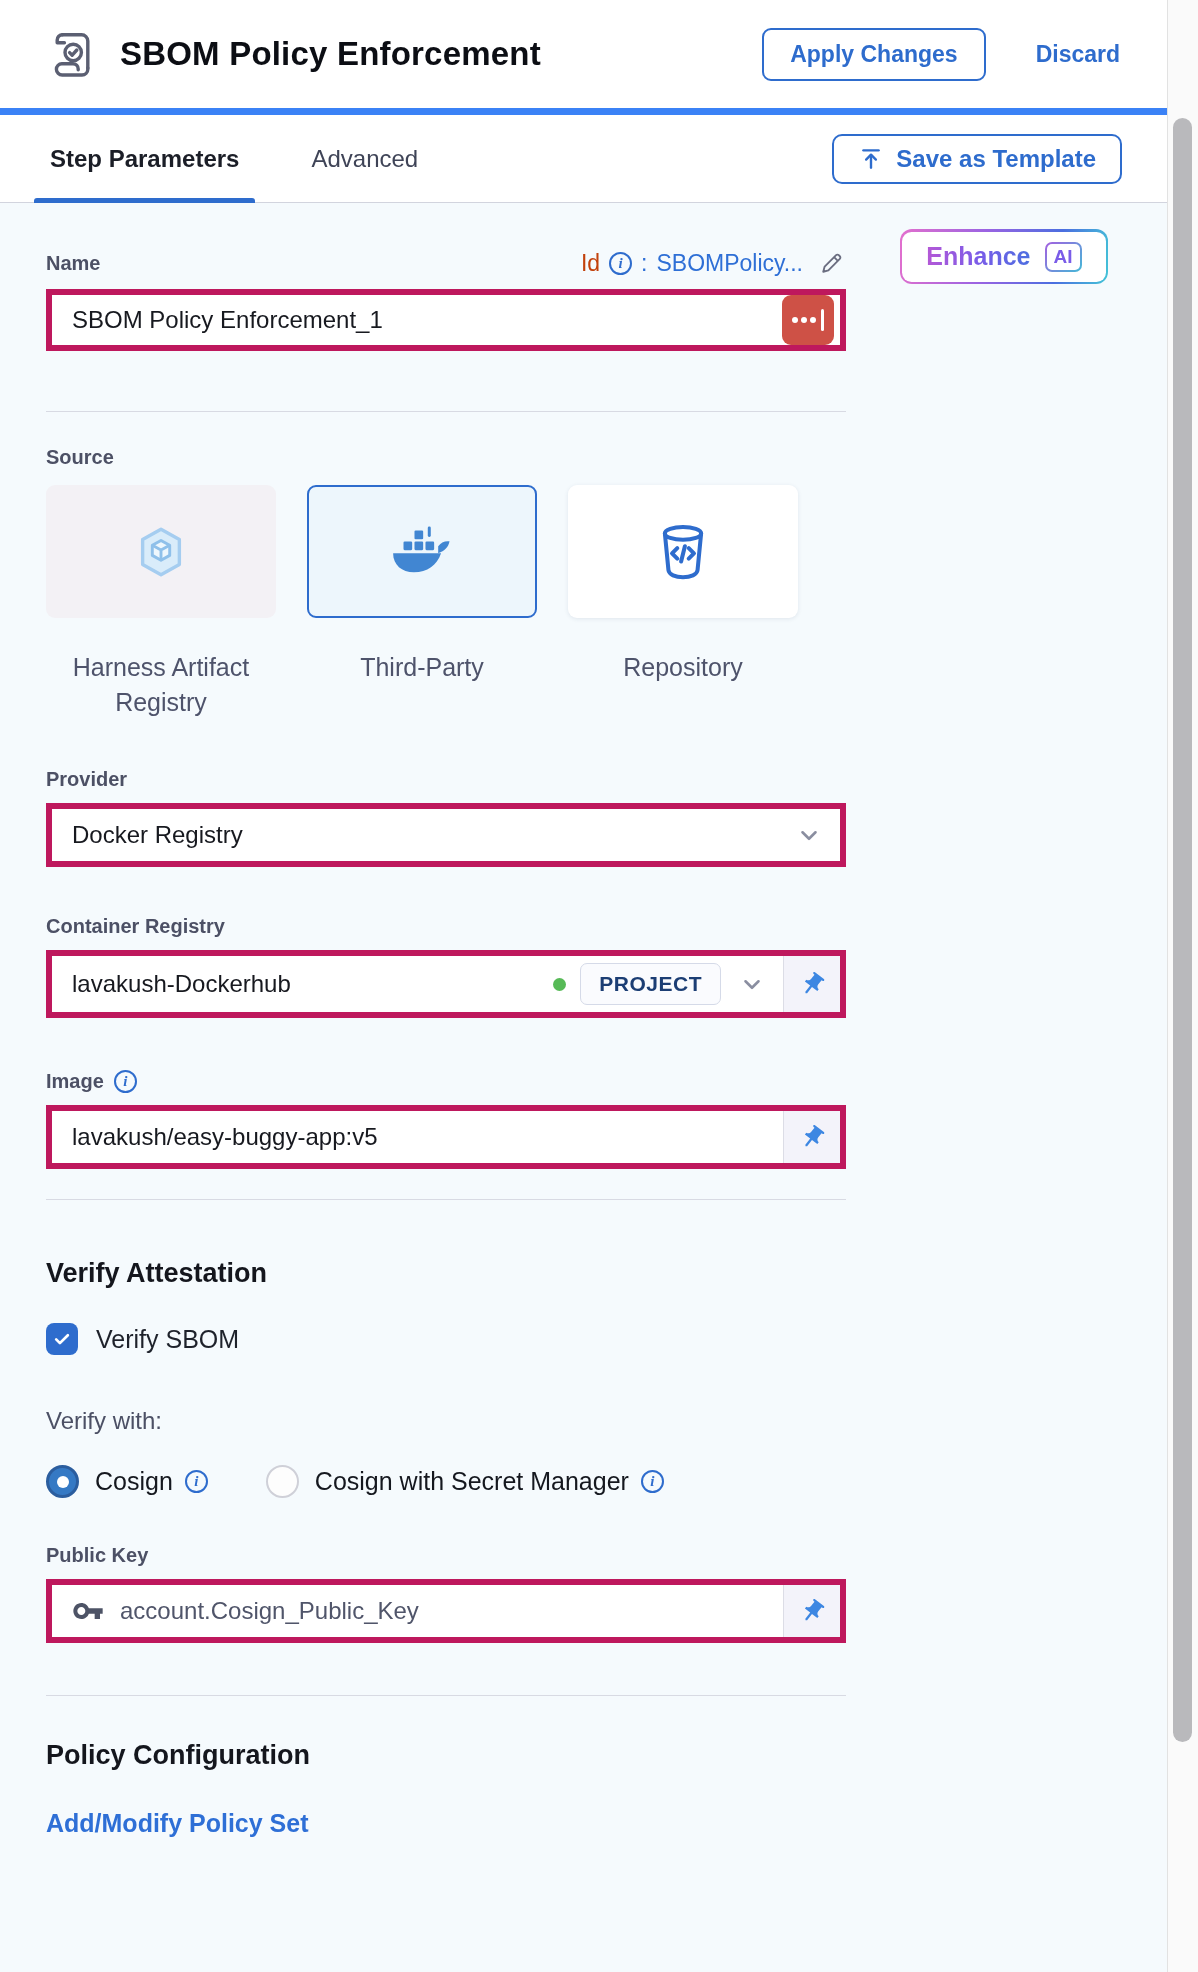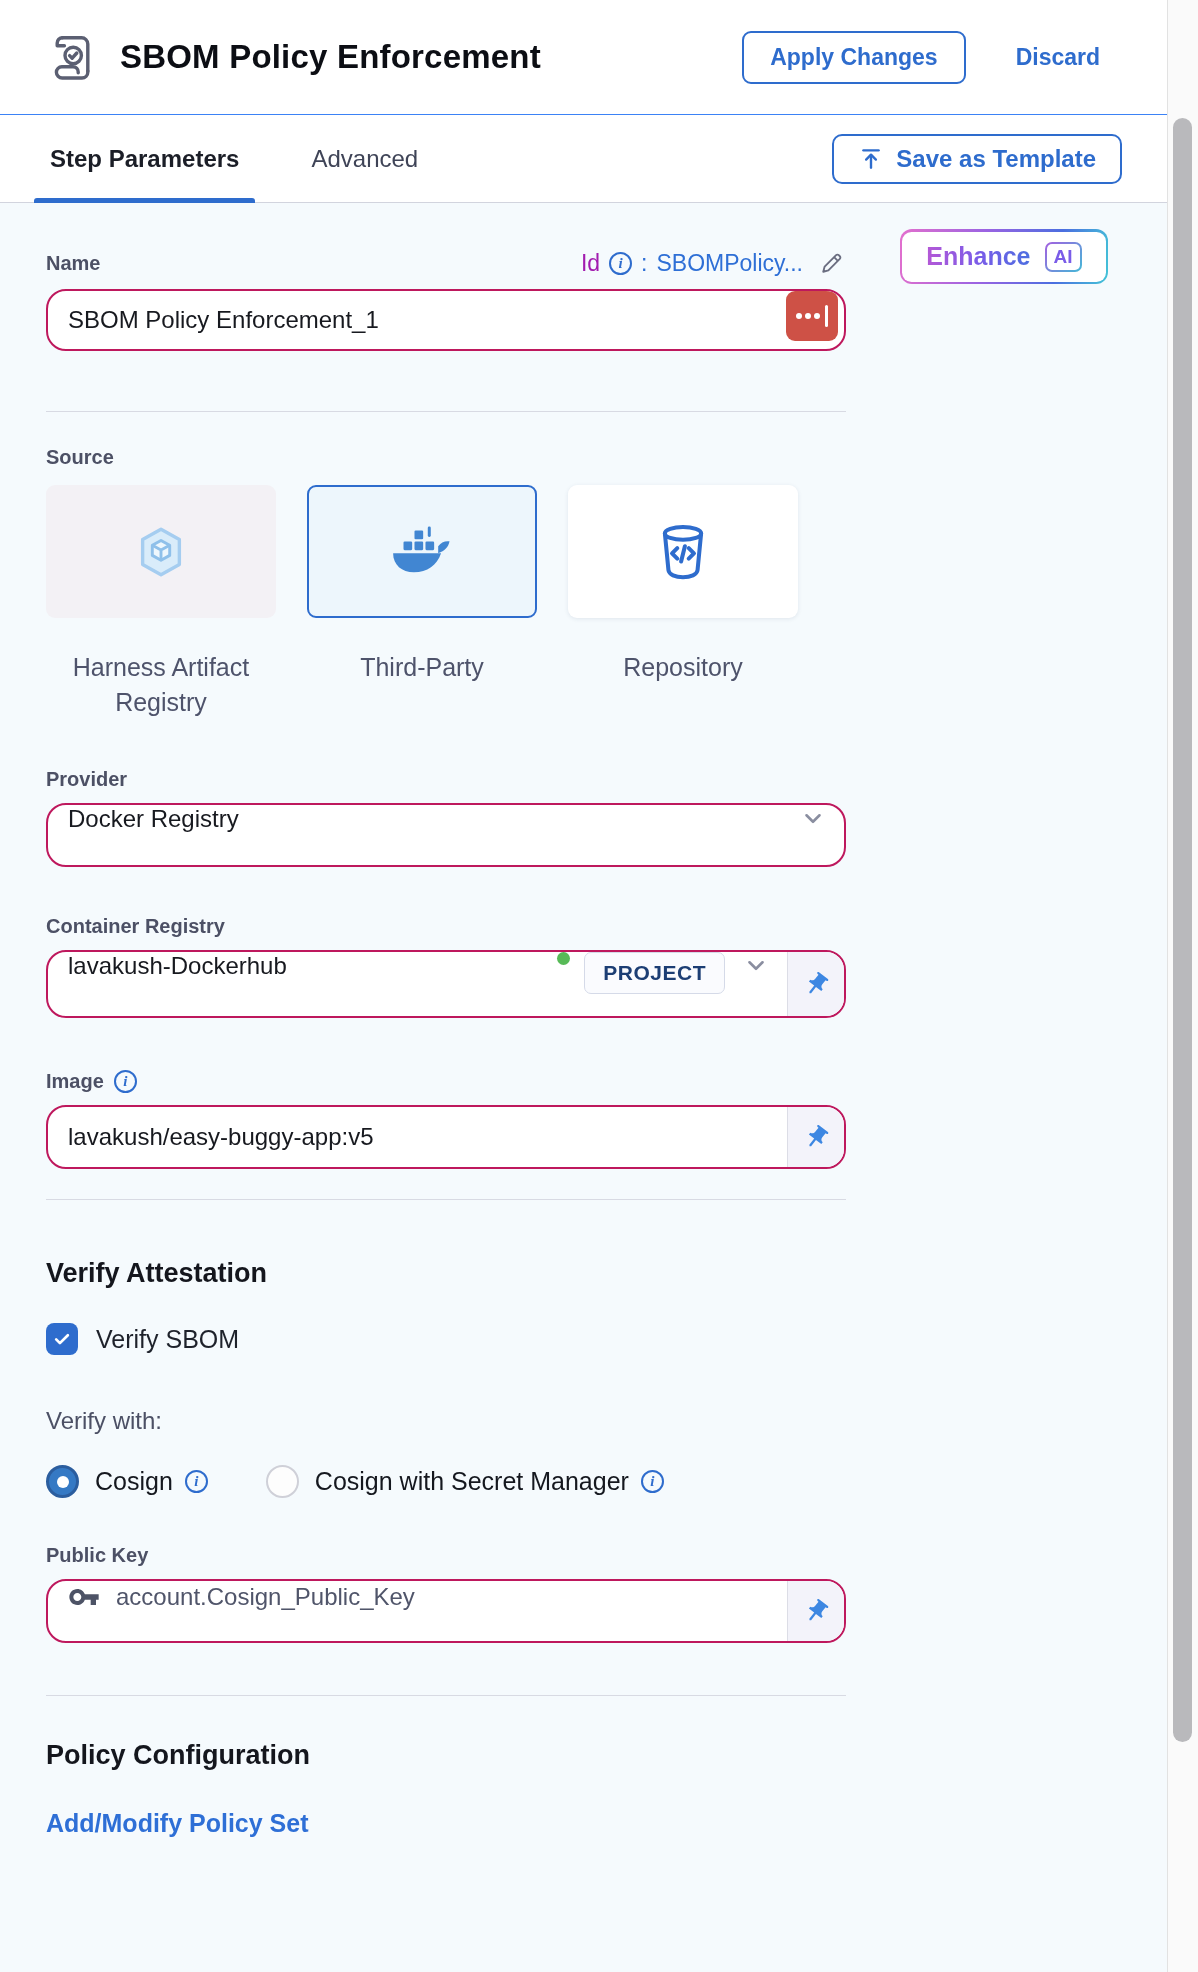--- a/index.html
+++ b/index.html
@@ -5,21 +5,21 @@
   html,body{margin:0;padding:0;}
   body{font-family:"Liberation Sans",sans-serif;background:#fff;}
   .page{position:relative;width:1198px;height:1972px;background:#fff;overflow:hidden;}
 
   
   .scrollbar-track{position:absolute;top:0;right:0;width:30px;height:100%;background:#fafafa;border-left:1px solid #e2e2e2;z-index:50;}
   .scrollbar-thumb{position:absolute;top:118px;left:5px;width:19px;height:1624px;background:#b9b9bc;border-radius:10px;}
 
   
   .header{display:flex;align-items:center;height:115px;width:1168px;box-sizing:border-box;
-          padding:0 62px 0 46px;border-bottom:1px solid #3b82f6;background:#fff;}
+          padding:0 42px 0 46px;border-bottom:7px solid #3b82f6;background:#fff;}
   .header-icon{flex:0 0 auto;margin-right:22px;display:flex;}
   .page-title{font-size:33px;font-weight:800;color:#0c0e14;letter-spacing:.2px;flex:1 1 auto;}
   .btn-outline{display:inline-flex;align-items:center;gap:10px;border:2px solid #2e6ccd;border-radius:9px;
                background:#fff;color:#2e6ccd;font-size:23px;font-weight:700;padding:11px 26px;cursor:pointer;font-family:inherit;}
   .link-btn{background:none;border:none;color:#2e6ccd;font-size:23px;font-weight:700;cursor:pointer;font-family:inherit;margin-left:44px;}
 
   
   .tabbar{position:relative;display:flex;align-items:center;height:88px;width:1168px;box-sizing:border-box;
           padding:0 46px;background:#fff;border-bottom:1px solid #d2d4de;}
   .tab{position:relative;height:100%;display:flex;align-items:center;font-size:24px;color:#3f4457;
@@ -31,25 +31,25 @@
                 background:#fff;color:#2e6ccd;font-size:24px;font-weight:700;padding:9px 24px;cursor:pointer;font-family:inherit;}
 
   
   .content{position:relative;width:1168px;height:1769px;box-sizing:border-box;background:#f5fafd;padding:46px 0 0 46px;}
   .col{width:800px;}
 
   .field-label{font-size:20px;font-weight:600;color:#4c5065;}
   .row-between{display:flex;align-items:center;justify-content:space-between;}
 
   .id-wrap{display:flex;align-items:center;gap:9px;font-size:23px;}
-  .id-label{color:#a21caf;font-weight:500;}
+  .id-label{color:#c2410c;font-weight:500;}
   .id-value{color:#2e6fd6;font-weight:500;}
 
-  .input-box{position:relative;display:flex;align-items:flex-start;background:#fff;border:2px solid #be185d;
-             border-radius:20px;height:62px;box-sizing:border-box;margin-top:12px;overflow:hidden;}
+  .input-box{position:relative;display:flex;align-items:center;background:#fff;border:6px solid #be185d;
+             border-radius:0;height:62px;box-sizing:border-box;margin-top:12px;overflow:hidden;}
   .input-box input{border:none;outline:none;flex:1;font-size:24px;color:#17191f;font-family:inherit;
                    padding:0 20px;background:transparent;height:100%;}
   .field-text{flex:1;font-size:24px;color:#17191f;padding:0 20px;white-space:nowrap;overflow:hidden;}
   .field-text.muted{color:#50556a;display:flex;align-items:center;gap:16px;}
 
   .runtime-badge{display:flex;align-items:center;justify-content:center;gap:3px;width:52px;height:50px;
                  border-radius:9px;background:#ce5146;margin-right:6px;cursor:pointer;flex:0 0 auto;}
   .runtime-badge .dot{width:6px;height:6px;border-radius:50%;background:#fff;}
   .runtime-badge .bar{width:3px;height:22px;background:#fff;border-radius:2px;margin-left:2px;}
 

